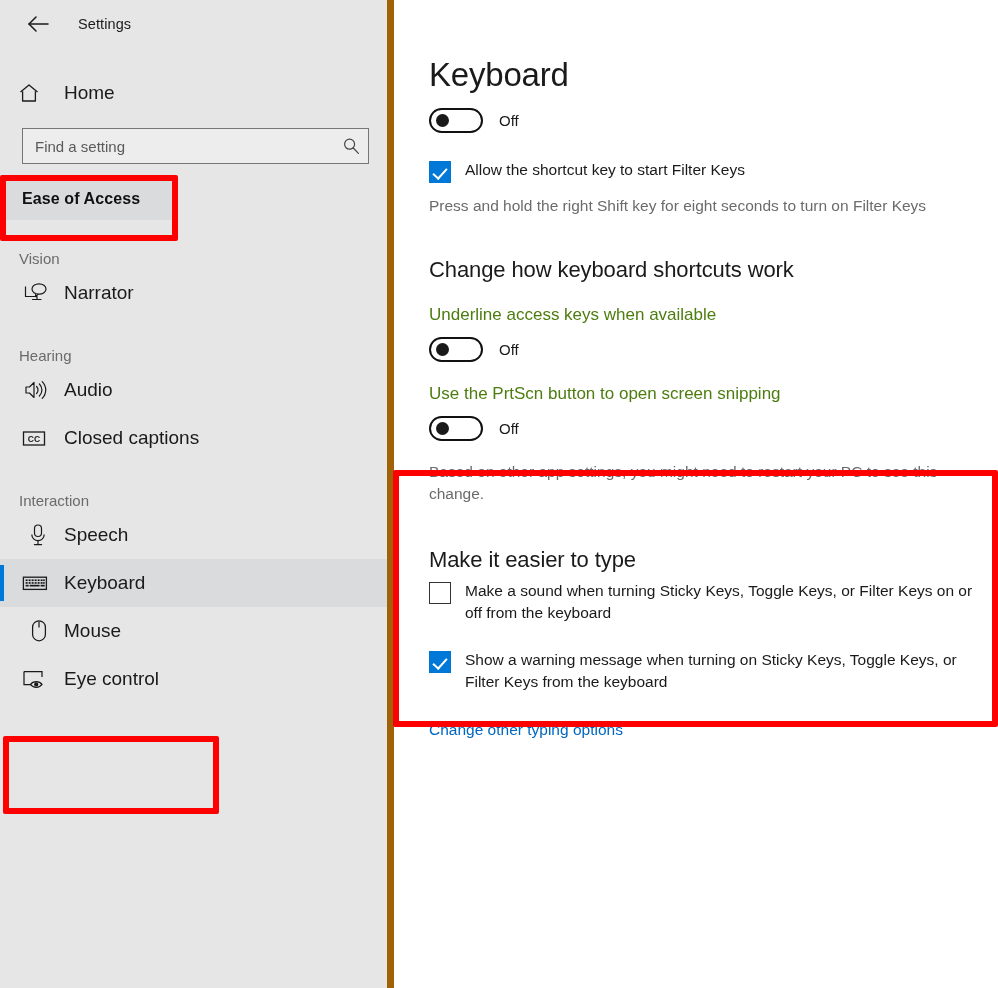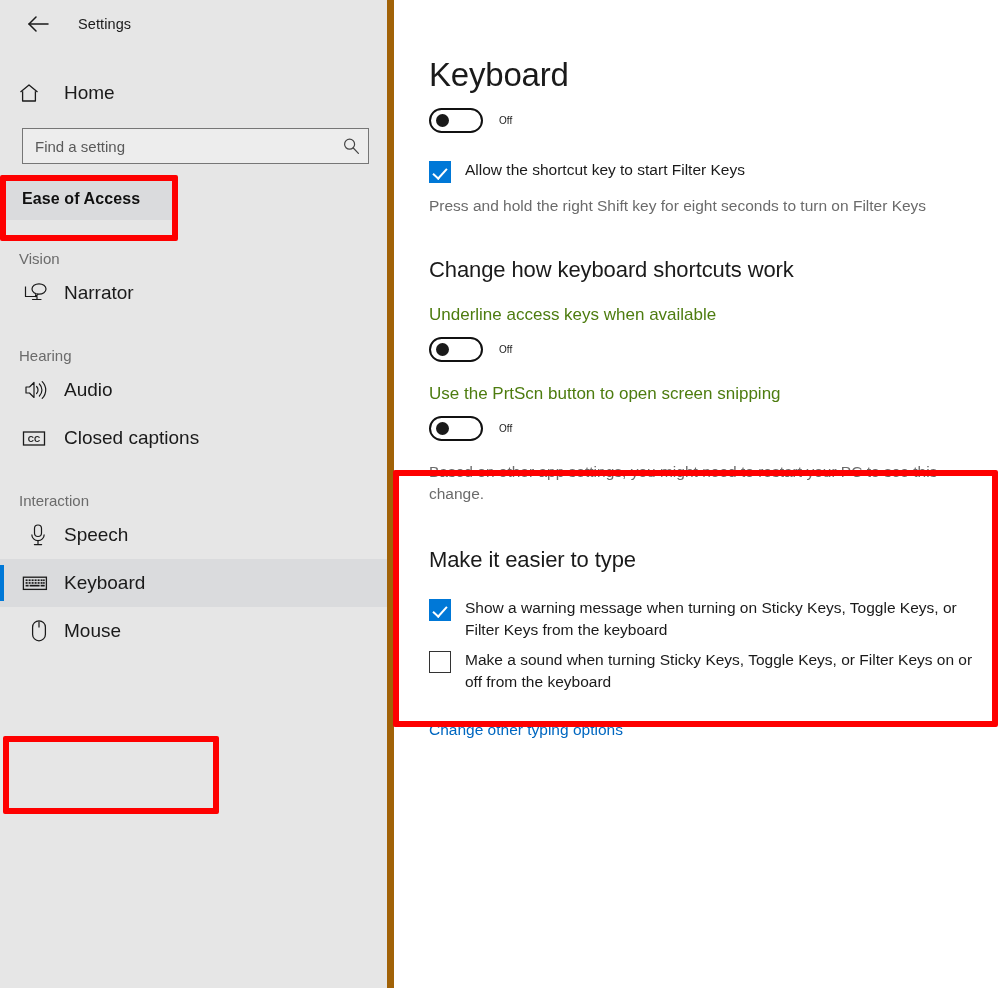--- a/index.html
+++ b/index.html
@@ -179,21 +179,21 @@
     cursor: pointer;
     flex: 0 0 54px;
   }
   .toggle .knob {
     position: absolute;
     width: 13px; height: 13px;
     border-radius: 50%;
     background: #1a1a1a;
     top: 4px; left: 5px;
   }
-  .toggle-state { margin-left: 16px; font-size: 10px; color: #1a1a1a; }
+  .toggle-state { margin-left: 16px; font-size: 15px; color: #1a1a1a; }
 
   
   .check-row { display: flex; align-items: flex-start; }
   .cbox {
     width: 22px; height: 22px;
     flex: 0 0 22px;
     border: 1.6px solid #333;
     background: #fff;
     margin-top: 2px;
     cursor: pointer;
@@ -352,20 +352,31 @@
     <div class="nav-item">
       <span class="ico">
         <svg width="18" height="24" viewBox="0 0 18 24" fill="none" aria-hidden="true">
           <rect x="2.6" y="1.8" width="12.8" height="20" rx="6.4" stroke="#1a1a1a" stroke-width="1.25" fill="none"></rect>
           <path d="M9 2.4 V8.6" stroke="#1a1a1a" stroke-width="1.25"></path>
         </svg>
       </span>
       <span class="lbl">Mouse</span>
     </div>
 
+    <div class="nav-item">
+      <span class="ico">
+        <svg width="26" height="22" viewBox="0 0 26 22" fill="none" aria-hidden="true">
+          <path d="M2 3.5 V16.5 H9" stroke="#1a1a1a" stroke-width="1.25" fill="none"></path>
+          <path d="M2 3.5 H20 V9" stroke="#1a1a1a" stroke-width="1.25" fill="none"></path>
+          <path d="M8.5 16.4 C11 12.6 17.5 12.6 20 16.4 C17.5 20.2 11 20.2 8.5 16.4 Z" stroke="#1a1a1a" stroke-width="1.25" fill="none"></path>
+          <circle cx="14.2" cy="16.4" r="2.1" fill="#1a1a1a"></circle>
+        </svg>
+      </span>
+      <span class="lbl">Eye control</span>
+    </div>
   </div>
 
   <div id="main">
 
     <div class="page-title">Keyboard</div>
 
     
     <div class="toggle-row" style="margin-top:4px">
       <div class="toggle">
           <div class="knob"></div>
@@ -396,30 +407,30 @@
       <div class="toggle">
           <div class="knob"></div>
         </div>
       <span class="toggle-state">Off</span>
     </div>
     <div class="hint-text" style="margin-top:20px; max-width:570px">Based on other app settings, you might need to restart your PC to see this change.</div>
 
     
     <div class="section-head" style="margin-top:42px">Make it easier to type</div>
 
+    <div class="check-row" style="margin-top:7px">
+      <span class="cbox"></span>
+      <span class="check-label" style="max-width:548px">Make a sound when turning Sticky Keys, Toggle Keys, or Filter Keys on or off from the keyboard</span>
+    </div>
+
     <div class="check-row" style="margin-top:24px">
       <span class="cbox checked"></span>
       <span class="check-label" style="max-width:548px">Show a warning message when turning on Sticky Keys, Toggle Keys, or Filter Keys from the keyboard</span>
     </div>
 
-    <div class="check-row" style="margin-top:7px">
-      <span class="cbox"></span>
-      <span class="check-label" style="max-width:548px">Make a sound when turning Sticky Keys, Toggle Keys, or Filter Keys on or off from the keyboard</span>
-    </div>
-
     <a class="link" style="display:inline-block; margin-top:28px" href="#">Change other typing options</a>
   </div>
 
   <div class="redbox" style="left:0px; top:175px; width:178px; height:66px;"></div>
   <div class="redbox" style="left:3px; top:736px; width:216px; height:78px;"></div>
   <div class="redbox" style="left:393px; top:470px; width:605px; height:257px;"></div>
 
 </div>
 
 </body></html>

